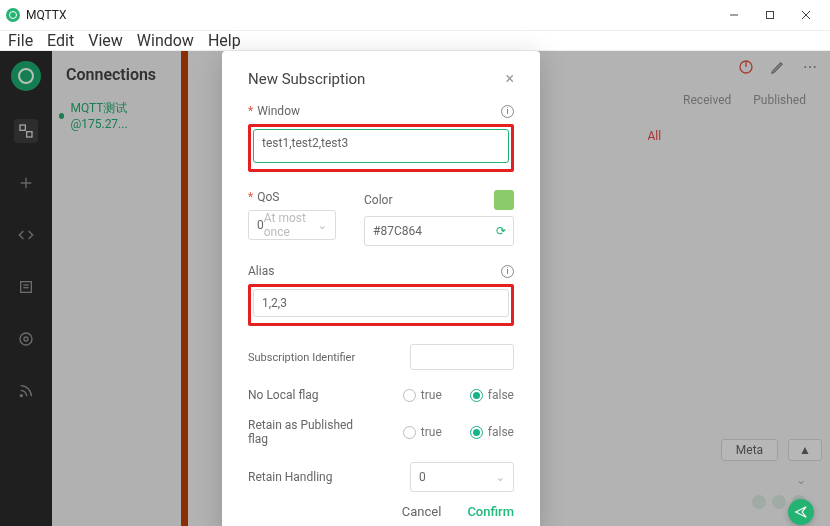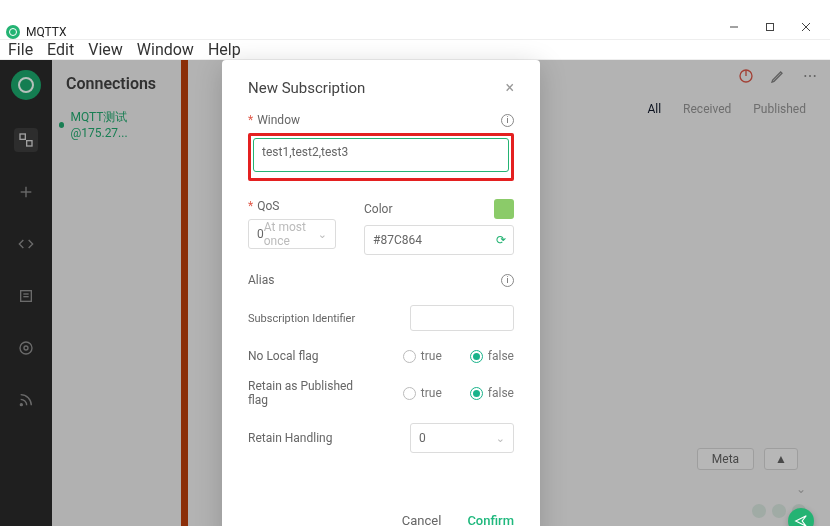--- a/index.html
+++ b/index.html
@@ -1,19 +1,19 @@
 <!DOCTYPE html>
 <html><head>
 <meta charset="utf-8">
 <style>
   * { box-sizing: border-box; margin: 0; padding: 0; font-family: -apple-system, BlinkMacSystemFont, "Segoe UI", Roboto, Arial, sans-serif; }
   html, body { width: 830px; height: 526px; overflow: hidden; background: #fff; }
 
   
-  .titlebar { height: 20px; display: flex; align-items: flex-end; padding: 0 6px; font-size: 12px; color: #222; border-bottom: 1px solid #eee; margin-top: 20px; }
+  .titlebar { height: 31px; display: flex; align-items: center; padding: 0 6px; font-size: 12px; color: #222; border-bottom: 1px solid #eee; }
   .titlebar .logo { width: 14px; height: 14px; border-radius: 50%; background: #24b373; margin-right: 6px; position: relative; }
   .titlebar .logo::after{ content:""; position:absolute; inset:3px; border:1.5px solid #fff; border-radius:50%; }
   .titlebar .spacer { flex: 1; }
   .titlebar .winbtn { width: 36px; height: 24px; display: flex; align-items: center; justify-content: center; color: #444; }
   .titlebar .winbtn svg { width: 10px; height: 10px; }
 
   
   .menubar { height: 20px; display: flex; align-items: center; gap: 14px; padding: 0 8px; font-size: 16px; color: #333; border-bottom: 1px solid #eee; }
 
   
@@ -31,22 +31,22 @@
   .sidebar { width: 136px; background:#f7f7f7; border-right:7px solid #c2410c; filter: brightness(.92);}
   .sidebar .hdr { font-size: 16px; font-weight:600; color:#444; padding:14px 14px 10px; }
   .sidebar .conn { font-size:12px; color:#23b074; padding:6px 7px; display:flex; align-items:center; gap:6px;}
   .sidebar .conn .dot{ width:6px;height:6px;border-radius:50%; background:#23b074;}
 
   
   .main { flex:1; position:relative; background:#fafafa; filter: brightness(.92);}
   .main .toprow{ position:absolute; top:8px; right:12px; display:flex; align-items:center; gap:16px;}
   .main .toprow .ico{ width:16px;height:16px; color:#888;}
   .main .filterrow{ position:absolute; top:42px; right:24px; display:flex; gap:22px; font-size:12px; color:#999;}
-  .main .filterrow .active{ color:#0f172a;}
-  .main .metarow{ position:absolute; bottom:72px; right:32px; display:flex; gap:10px; align-items:center;margin-left:32px;}
+  .main .filterrow .active{ color:#ef4444;margin-top:36px;}
+  .main .metarow{ position:absolute; bottom:72px; right:8px; display:flex; gap:10px; align-items:center;margin-left:32px;}
   .main .metarow .btn{ border:1px solid #ddd; border-radius:3px; padding:3px 14px; font-size:12px; color:#666; background:#fff;}
   .main .caretdown{ position:absolute; bottom:46px; right:24px; color:#bbb; font-size:12px;}
   .main .paging{ position:absolute; bottom:24px; right:24px; display:flex; gap:6px;}
   .main .paging .c{ width:14px;height:14px;border-radius:50%; background:#dfeee6;}
   .fab{ position:absolute; bottom:8px; right:16px; width:26px;height:26px;border-radius:50%; background:#24b373; color:#fff; display:flex;align-items:center;justify-content:center; font-size:16px; box-shadow:0 2px 6px rgba(0,0,0,.2);}
 
   
   .overlay{ position:absolute; inset:0; background:rgba(0,0,0,0.22);}
 
   
@@ -257,20 +257,23 @@
             <span class="refresh">⟳</span>
           </div>
         </div>
       </div>
 
       <div class="row">
         <div class="lbl">
             <span>Alias</span>
             <span class="info">i</span>
           </div>
+        <div class="hlred">
+          <textarea class="field alias" style="">1,2,3</textarea>
+        </div>
       </div>
 
       <div class="row subidrow">
         <span class="lbltxt">Subscription Identifier</span>
         <input class="field" style="">
       </div>
 
       <div class="radiorow">
         <span class="rlabel">No Local flag</span>
         <span class="rad">

